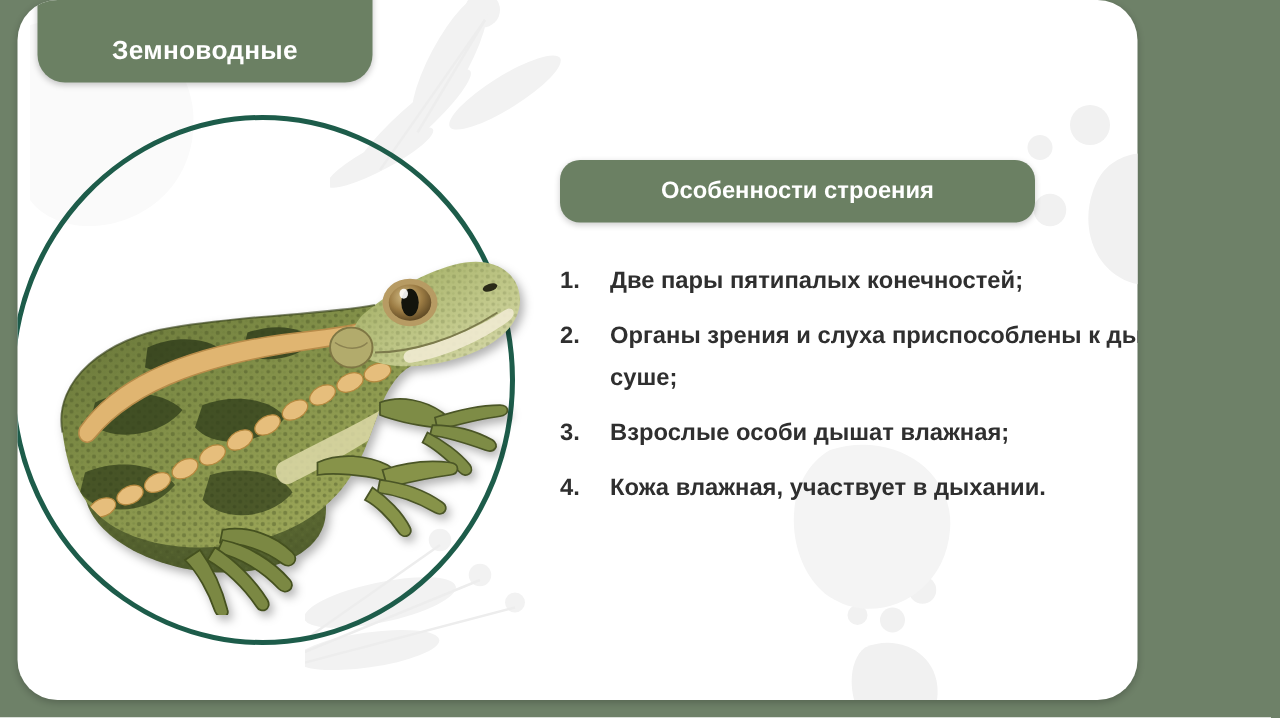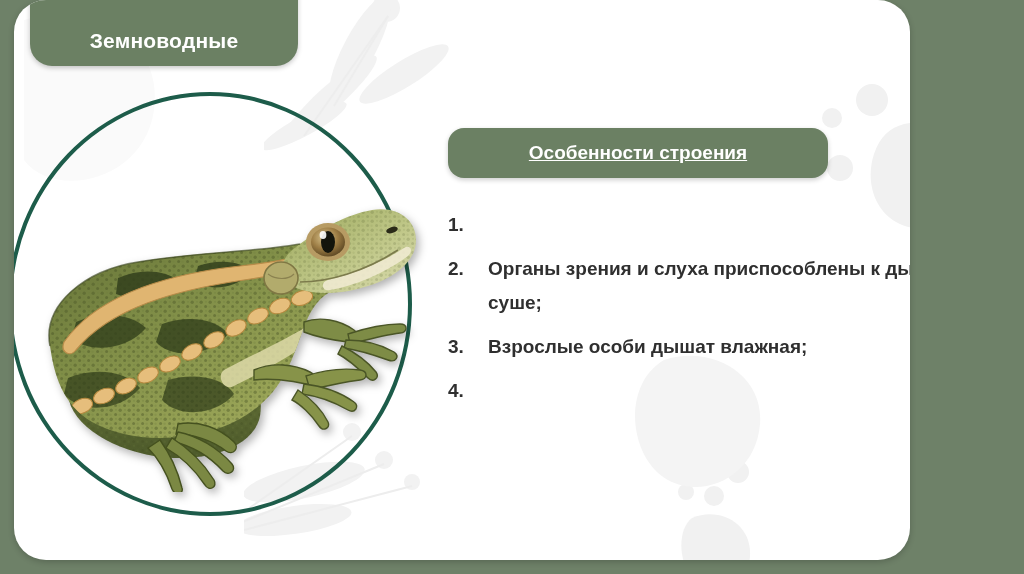--- a/index.html
+++ b/index.html
@@ -107,21 +107,20 @@
     display: flex;
     align-items: center;
     justify-content: center;
     z-index: 6;
   }
   .section-pill .section-title {
     color: #ffffff;
     font-size: 19px;
     font-weight: bold;
     white-space: nowrap;
-    text-decoration: underline;
   }
 
   .feature-list {
     position: absolute;
     left: 434px;
     top: 208px;
     width: 545px;
     z-index: 6;
   }
   .feature-item {
@@ -369,28 +368,30 @@
       </div>
     </div>
 
     <div class="section-pill">
       <span class="section-title">Особенности строения</span>
     </div>
 
     <div class="feature-list">
       <div class="feature-item">
         <span class="feature-num">1.</span>
+        <span class="feature-text">Две пары пятипалых конечностей;</span>
       </div>
       <div class="feature-item">
         <span class="feature-num">2.</span>
         <span class="feature-text">Органы зрения и слуха приспособлены к дышат на суше;</span>
       </div>
       <div class="feature-item">
         <span class="feature-num">3.</span>
         <span class="feature-text">Взрослые особи дышат влажная;</span>
       </div>
       <div class="feature-item">
         <span class="feature-num">4.</span>
+        <span class="feature-text">Кожа влажная, участвует в дыхании.</span>
       </div>
     </div>
 
   </div>
 </div>
 
 </body></html>

